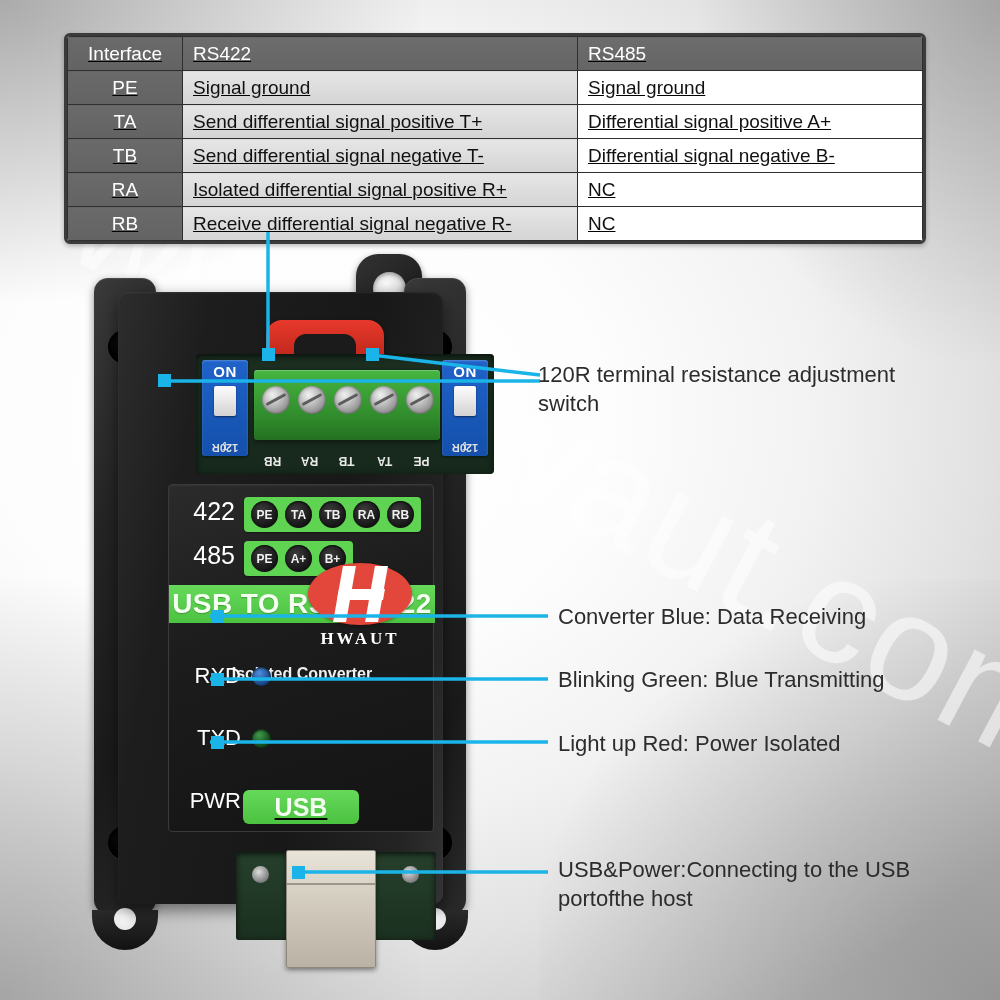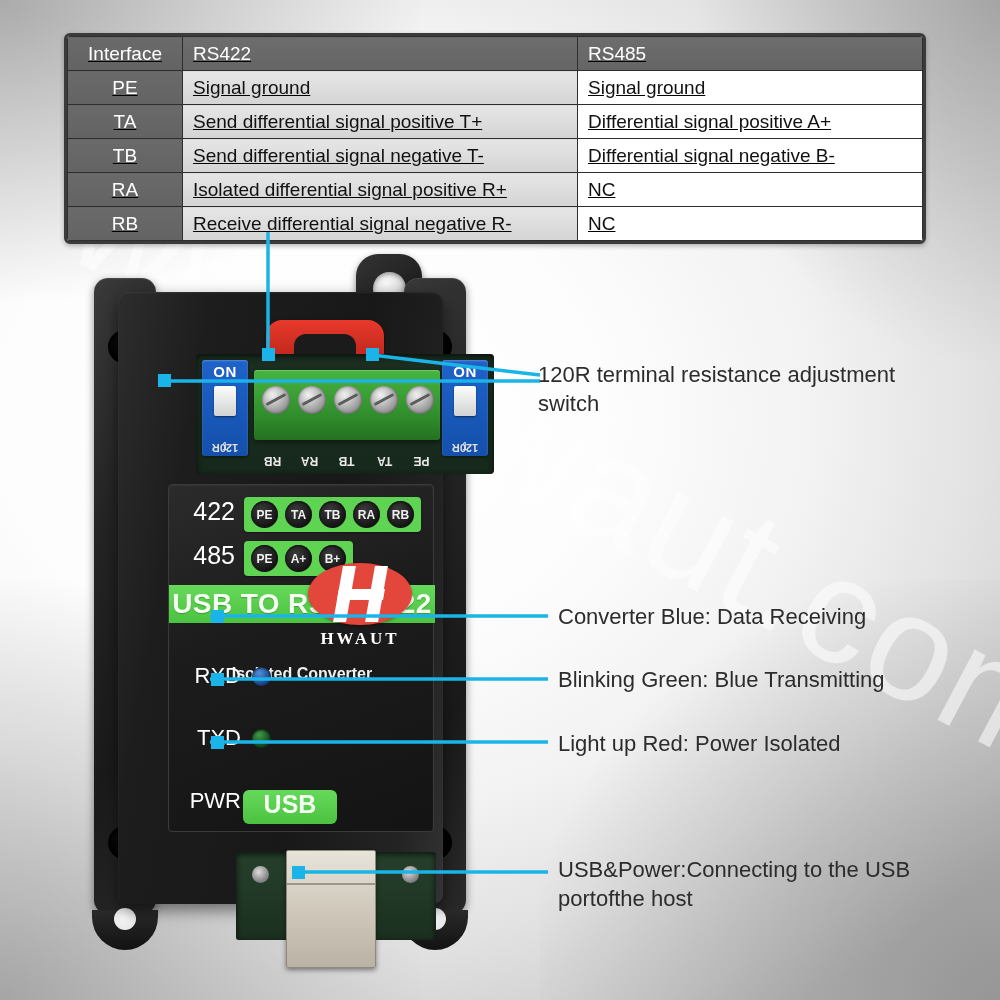--- a/index.html
+++ b/index.html
@@ -246,24 +246,24 @@
   }
   .logo .bar {
     position:absolute; left:30px; top:26px; width:46px; height:11px;
     background:#fff; transform:skewX(-10deg); z-index:2;
   }
   .logo .brand {
     margin-top:4px; color:#fff; font-size:17px; font-weight:700; letter-spacing:3px;
     font-family:"Liberation Serif", serif;
   }
   .usb-tag {
-    position:absolute; left:74px; width:94px; height:34px;
+    position:absolute; left:74px; width:116px; height:34px;
     background:linear-gradient(180deg,#66d95a,#4cc241);
     border-radius:6px;
-    display:flex; justify-content:center;
+    display:flex; align-items:center; justify-content:center;text-decoration:underline;
   }
   .usb-tag span { color:#f4fff2; font-size:25px; font-weight:700; }
 
   
   .usb-well {
     position:absolute; left:118px; top:560px; width:200px; height:88px;
     background:linear-gradient(180deg,#26402c,#1b3020);
     border-radius:3px;
     box-shadow:inset 0 2px 6px rgba(0,0,0,.75);
     z-index:2;

